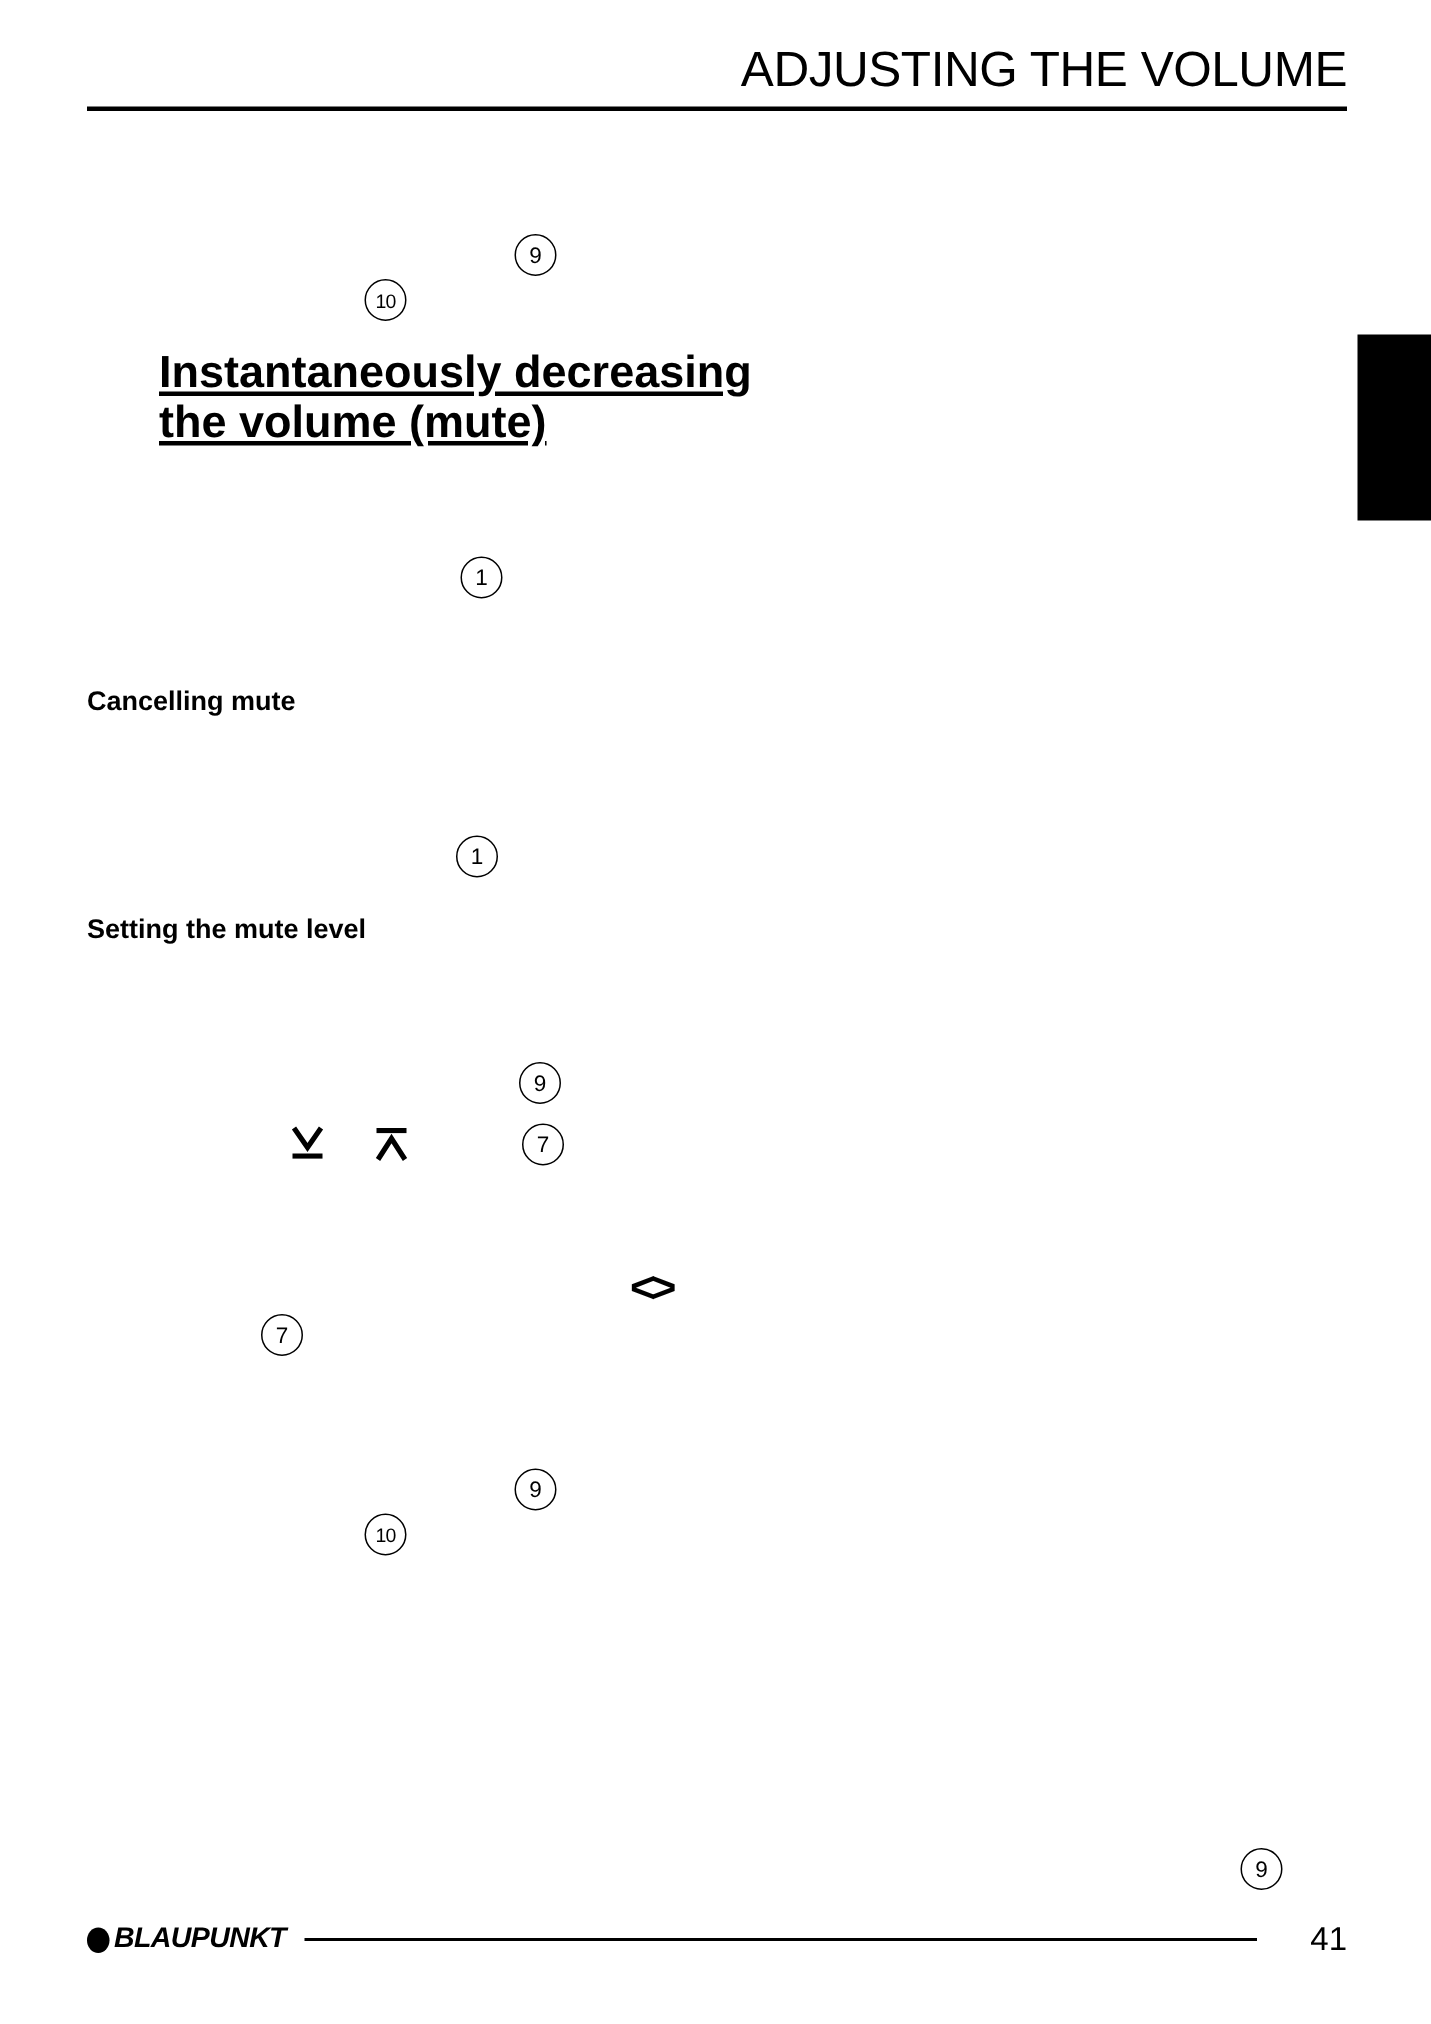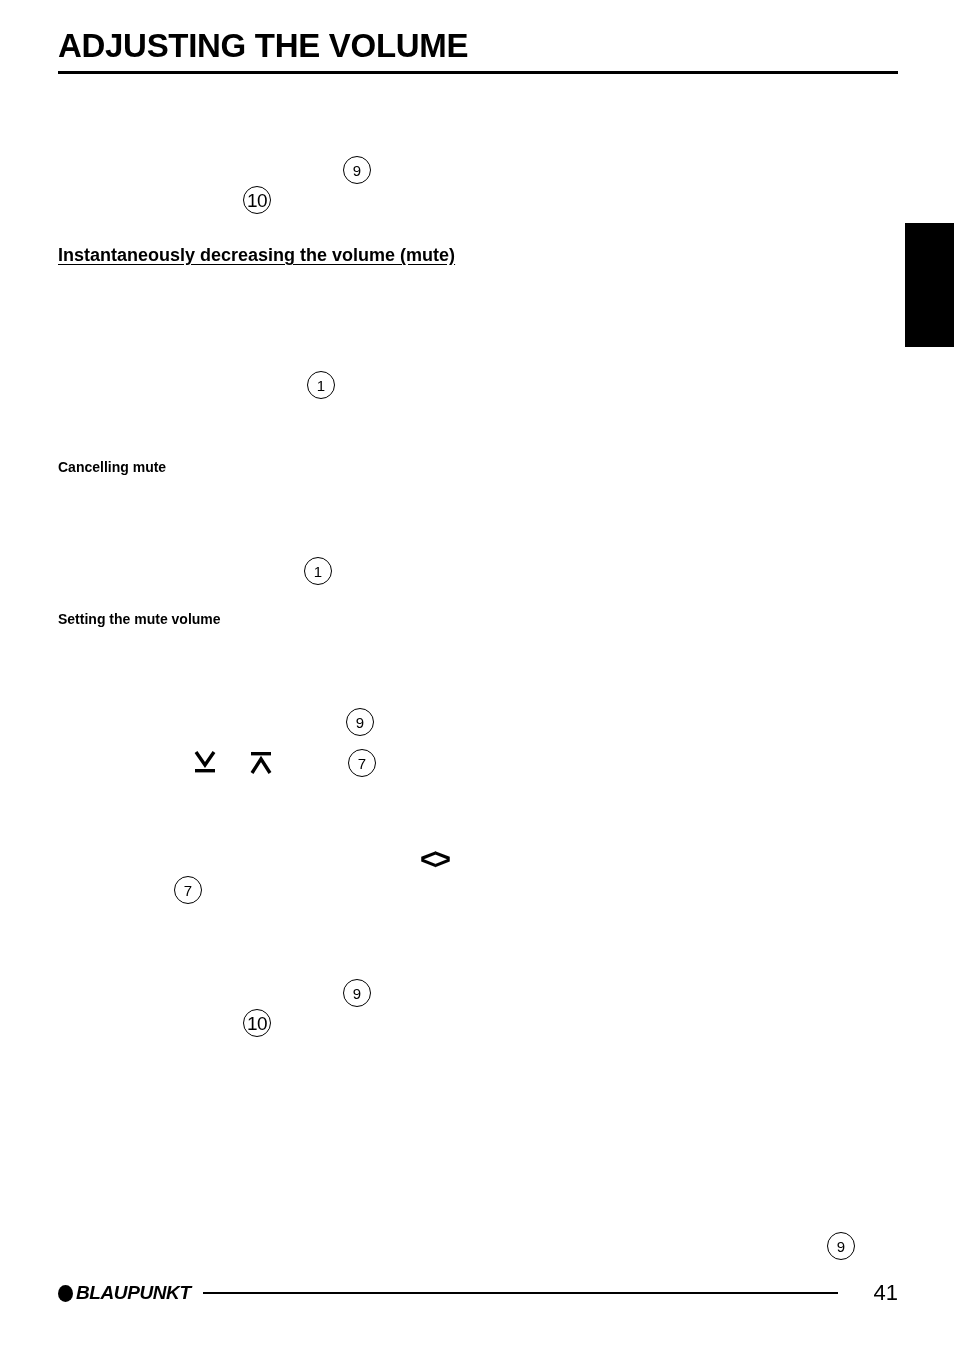--- a/index.html
+++ b/index.html
@@ -23,22 +23,23 @@
 
   
   .page-header {
     position: absolute;
     left: 58px;
     top: 26px;
     width: 840px;
   }
   .header-title {
     font-size: 33px;
-    font-weight: bold;
+    font-weight: normal;
     letter-spacing: -0.3px;
+    text-align: right;
     line-height: 40px;
     white-space: nowrap;
   }
   .header-rule {
     margin-top: 5px;
     border-top: 3px solid #000;
     width: 840px;
   }
   .header-subtitle {
     position: absolute;
@@ -57,29 +58,30 @@
     left: 905px;
     top: 223px;
     width: 49px;
     height: 124px;
     background: #000000;
   }
 
   
   .heading-underlined {
     position: absolute;
-    font-size: 18px;
-    font-weight: bold;
-    line-height: 47px;
+    font-size: 30px;
+    font-weight: bold;
+    line-height: 33px;
     text-decoration: underline;
     text-underline-offset: 3px;
+    margin-left: 48px;
   }
   .heading-plain {
     position: absolute;
-    font-size: 14px;
+    font-size: 18px;
     font-weight: bold;
     line-height: 24px;
   }
 
   #heading-mute {
     left: 58px;
     top: 232px;
     width: 400px;
   }
   #heading-cancelling {
@@ -101,21 +103,21 @@
     box-sizing: border-box;
     display: flex;
     align-items: center;
     justify-content: center;
     font-size: 15px;
     line-height: 1;
     font-weight: normal;
     background: #fff;
   }
   .callout.two-digit {
-    font-size: 19px;
+    font-size: 13px;
     letter-spacing: -0.5px;
   }
   .arrow-glyph {
     position: absolute;
     width: 26px;
     height: 30px;
   }
   .chevrons {
     position: absolute;
     font-size: 29px;
@@ -176,21 +178,21 @@
     <div class="header-title">ADJUSTING THE VOLUME</div>
     <div class="header-rule"></div>
   </div>
 
   <div class="thumb-tab"></div>
 
   <div class="heading-underlined" id="heading-mute">Instantaneously decreasing the volume (mute)</div>
 
   <div class="heading-plain" id="heading-cancelling">Cancelling mute</div>
 
-  <div class="heading-plain" id="heading-setting">Setting the mute volume</div>
+  <div class="heading-plain" id="heading-setting">Setting the mute level</div>
 
   <div class="callout" style="left:343px; top:156px;">9</div>
   <div class="callout two-digit" style="left:243px; top:186px;">10</div>
   <div class="callout" style="left:307px; top:371px;">1</div>
   <div class="callout" style="left:304px; top:557px;">1</div>
   <div class="callout" style="left:346px; top:708px;">9</div>
   <div class="callout" style="left:348px; top:749px;">7</div>
   <div class="callout" style="left:174px; top:876px;">7</div>
   <div class="callout" style="left:343px; top:979px;">9</div>
   <div class="callout two-digit" style="left:243px; top:1009px;">10</div>

